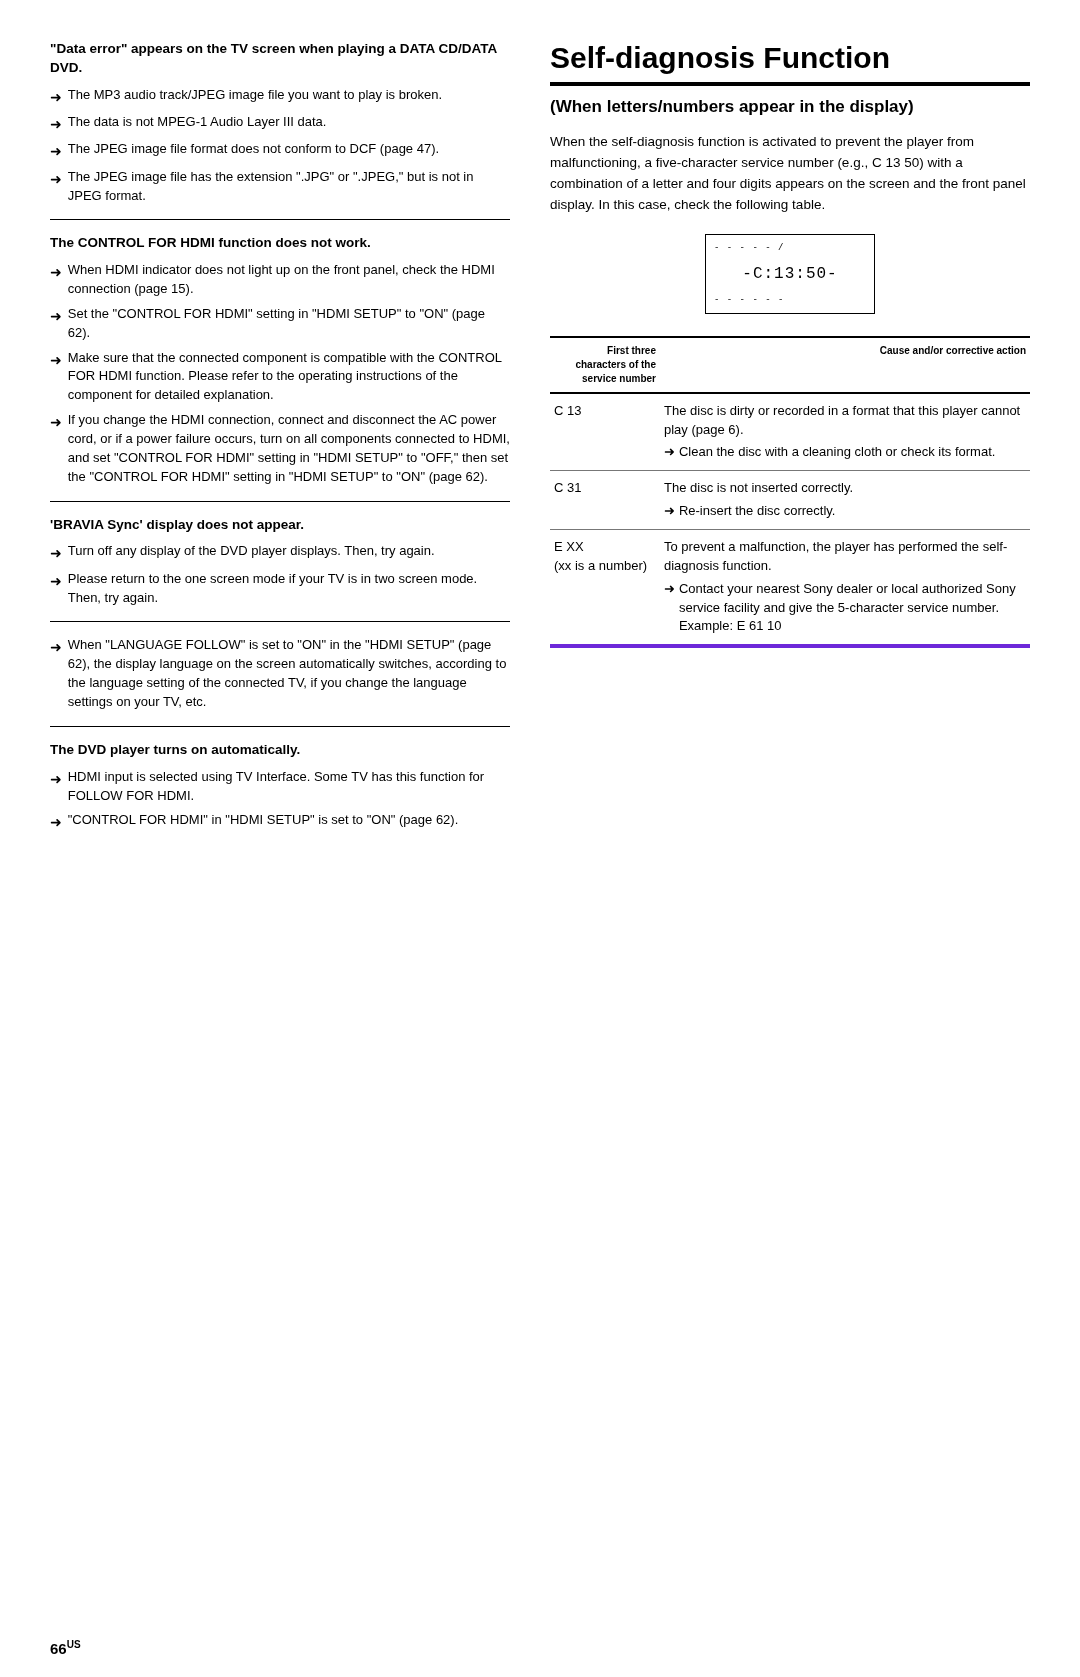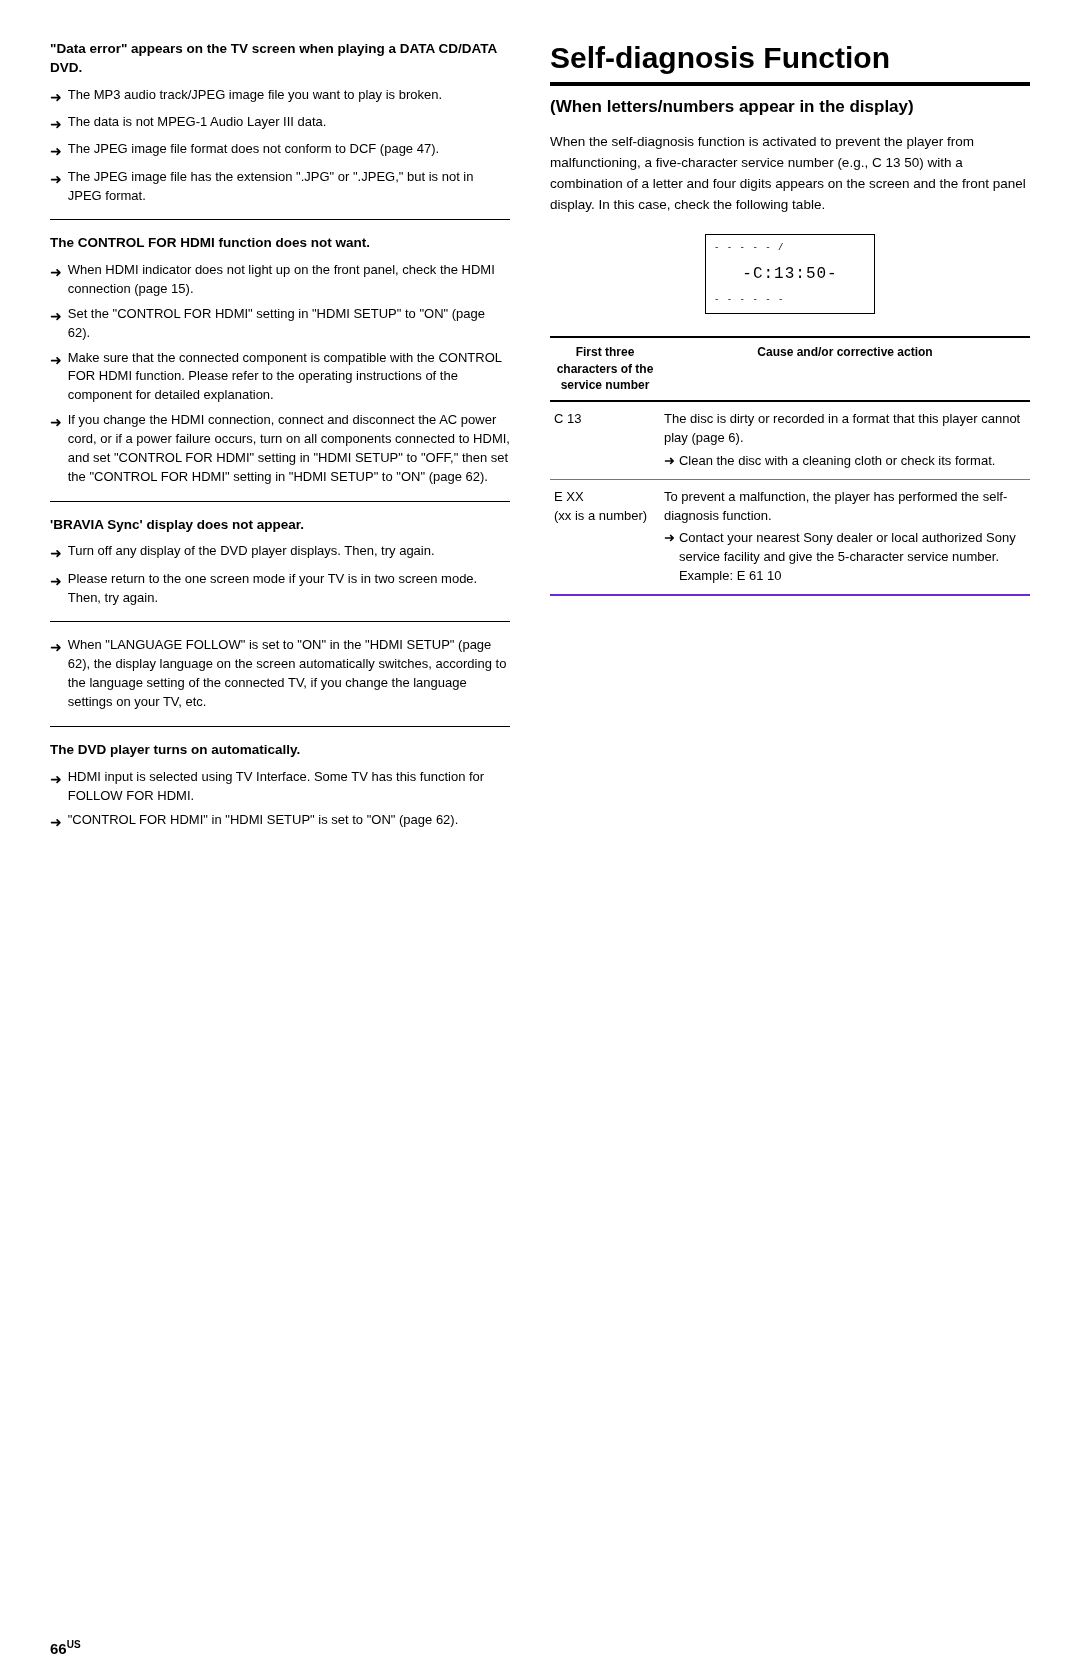--- a/index.html
+++ b/index.html
@@ -154,38 +154,38 @@
       font-size: 13px;
     }
 
     .diag-table thead tr {
       border-top: 2px solid #000;
       border-bottom: 2px solid #000;
     }
 
     .diag-table th {
       font-weight: bold;
-      font-size: 12px;
+      font-size: 10px;
       padding: 6px 4px;
-      text-align: center;
+      text-align: right;
       vertical-align: top;
       line-height: 1.4;
     }
 
     .diag-table td {
       padding: 8px 4px;
       vertical-align: top;
       line-height: 1.45;
       font-size: 13px;
       border-bottom: 1px solid #777;
       margin-left: 24px;
     }
 
     .diag-table tr:last-child td {
-      border-bottom: 2px solid #6d28d9;
+      border-bottom: 4px solid #6d28d9;
     }
 
     .col-code {
       width: 110px;
     }
 
     .col-cause {
       width: auto;
     }
 
@@ -241,21 +241,21 @@
         </div>
         <div class="bullet-item">
           <span class="arrow">➜</span>
           <span class="bullet-text">The JPEG image file has the extension ".JPG" or ".JPEG," but is not in JPEG format.</span>
         </div>
       </div>
 
       <hr class="section-divider">
 
       <div class="section-block">
-        <div class="section-heading">The CONTROL FOR HDMI function does not want.</div>
+        <div class="section-heading">The CONTROL FOR HDMI function does not work.</div>
         <div class="bullet-item">
           <span class="arrow">➜</span>
           <span class="bullet-text">When HDMI indicator does not light up on the front panel, check the HDMI connection (page 15).</span>
         </div>
         <div class="bullet-item">
           <span class="arrow">➜</span>
           <span class="bullet-text">Set the "CONTROL FOR HDMI" setting in "HDMI SETUP" to "ON" (page 62).</span>
         </div>
         <div class="bullet-item">
           <span class="arrow">➜</span>
@@ -331,20 +331,27 @@
         </thead>
         <tbody id="table-body">
         <tr>
               <td style="vertical-align: top; font-weight: normal;">C 13</td>
               <td><span>The disc is dirty or recorded in a format that this player cannot play (page 6).</span><div class="table-bullet">
                   <span class="table-arrow">➜</span>
                   <span>Clean the disc with a cleaning cloth or check its format.</span>
                 </div></td>
             </tr>
             <tr>
+              <td style="vertical-align: top; font-weight: normal;">C 31</td>
+              <td><span>The disc is not inserted correctly.</span><div class="table-bullet">
+                  <span class="table-arrow">➜</span>
+                  <span>Re-insert the disc correctly.</span>
+                </div></td>
+            </tr>
+            <tr>
               <td style="vertical-align: top; font-weight: normal;">E XX<br><span style="font-weight:normal;">(xx is a number)</span></td>
               <td><span>To prevent a malfunction, the player has performed the self-diagnosis function.</span><div class="table-bullet">
                   <span class="table-arrow">➜</span>
                   <span>Contact your nearest Sony dealer or local authorized Sony service facility and give the 5-character service number. Example: E 61 10</span>
                 </div></td>
             </tr>
           </tbody>
       </table>
 
     </div>

